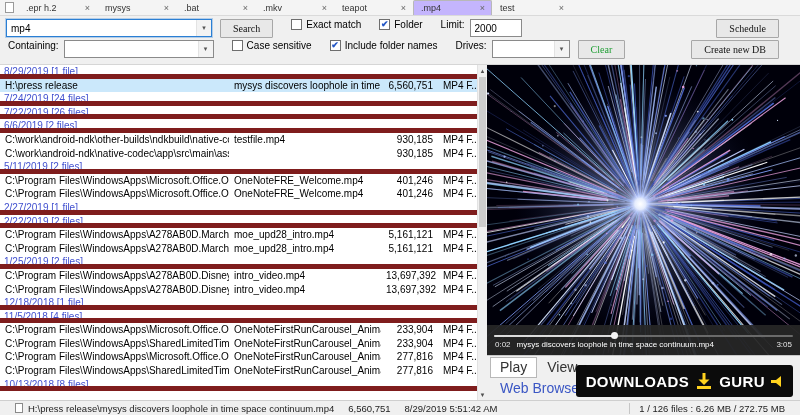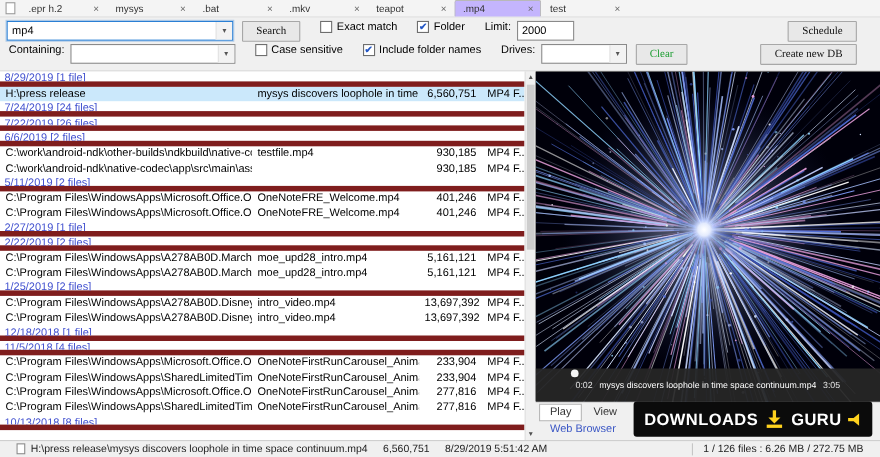--- a/index.html
+++ b/index.html
@@ -51,32 +51,32 @@
   
   .vscroll{width:10px;background:#f0f0f0;display:flex;flex-direction:column;border-left:1px solid #e2e2e2}
   .sarrow{height:11px;display:flex;align-items:center;justify-content:center;color:#505050;font-size:6px;flex:none}
   .strack{flex:1;position:relative}
   .sthumb{position:absolute;top:1px;left:1px;right:1px;height:48%;background:#cdcdcd}
 
   
   .rightpanel{flex:1;display:flex;flex-direction:column;position:relative;min-width:0;background:#f0f0f0}
   .videoarea{flex:1;position:relative;background:#000;overflow:hidden}
   #burst{position:absolute;inset:0;width:100%;height:100%;display:block}
-  .vcontrols{position:absolute;left:0;right:0;bottom:0;height:30px;background:rgba(38,38,38,.94);display:flex;flex-direction:row;justify-content:center;padding:0 7px;z-index:2}
+  .vcontrols{position:absolute;left:0;right:0;bottom:0;height:30px;background:rgba(38,38,38,.94);display:flex;flex-direction:column;justify-content:center;padding:0 7px;z-index:2}
   .vslider{position:relative;height:9px;display:flex;align-items:center}
   .vtrack{height:2px;background:#6a6a6a;width:100%;border-radius:1px}
   .vfill{position:absolute;left:0;top:3.5px;height:2px;background:#dcdcdc;border-radius:1px}
   .vknob{position:absolute;width:7px;height:7px;border-radius:50%;background:#f5f5f5;top:1px}
   .vinfo{display:flex;align-items:center;color:#e6e6e6;font-size:8px;gap:6px;padding:0 1px}
-  .vtitle{flex:1;text-align:right;white-space:nowrap;overflow:hidden;text-overflow:ellipsis;color:#fff}
+  .vtitle{flex:1;text-align:left;white-space:nowrap;overflow:hidden;text-overflow:ellipsis;color:#fff}
 
   
   .ptabs{background:#f0f0f0;border-top:1px solid #c9c9c9;padding:1px 3px 1px 3px;flex:none}
   .ptrow{display:flex}
-  .ptab{font-size:10px;padding:1px 9px 2px 9px;color:#333;border:1px solid transparent;white-space:nowrap}
+  .ptab{font-size:14px;padding:1px 9px 2px 9px;color:#333;border:1px solid transparent;white-space:nowrap}
   .ptab.active{background:#fff;border-color:#b8b8b8}
   .ptab.link{color:#3a56c4}
 
   
   .watermark{position:absolute;right:7px;bottom:3px;background:#0b0b0b;border-radius:3px;display:flex;align-items:center;gap:5px;padding:6px 10px;z-index:10}
   .wm-text{color:#fff;font-weight:bold;font-size:15px;letter-spacing:.4px;line-height:1}
 
   
   .statusbar{height:15px;background:#f0f0f0;border-top:1px solid #cfcfcf;display:flex;align-items:center;padding:0 15px;font-size:9.5px;color:#222;flex:none;white-space:nowrap;overflow:hidden}
   .sdoc{width:8px;height:10px;border:1px solid #8a8a8a;background:#fff;margin-right:5px;flex:none}

